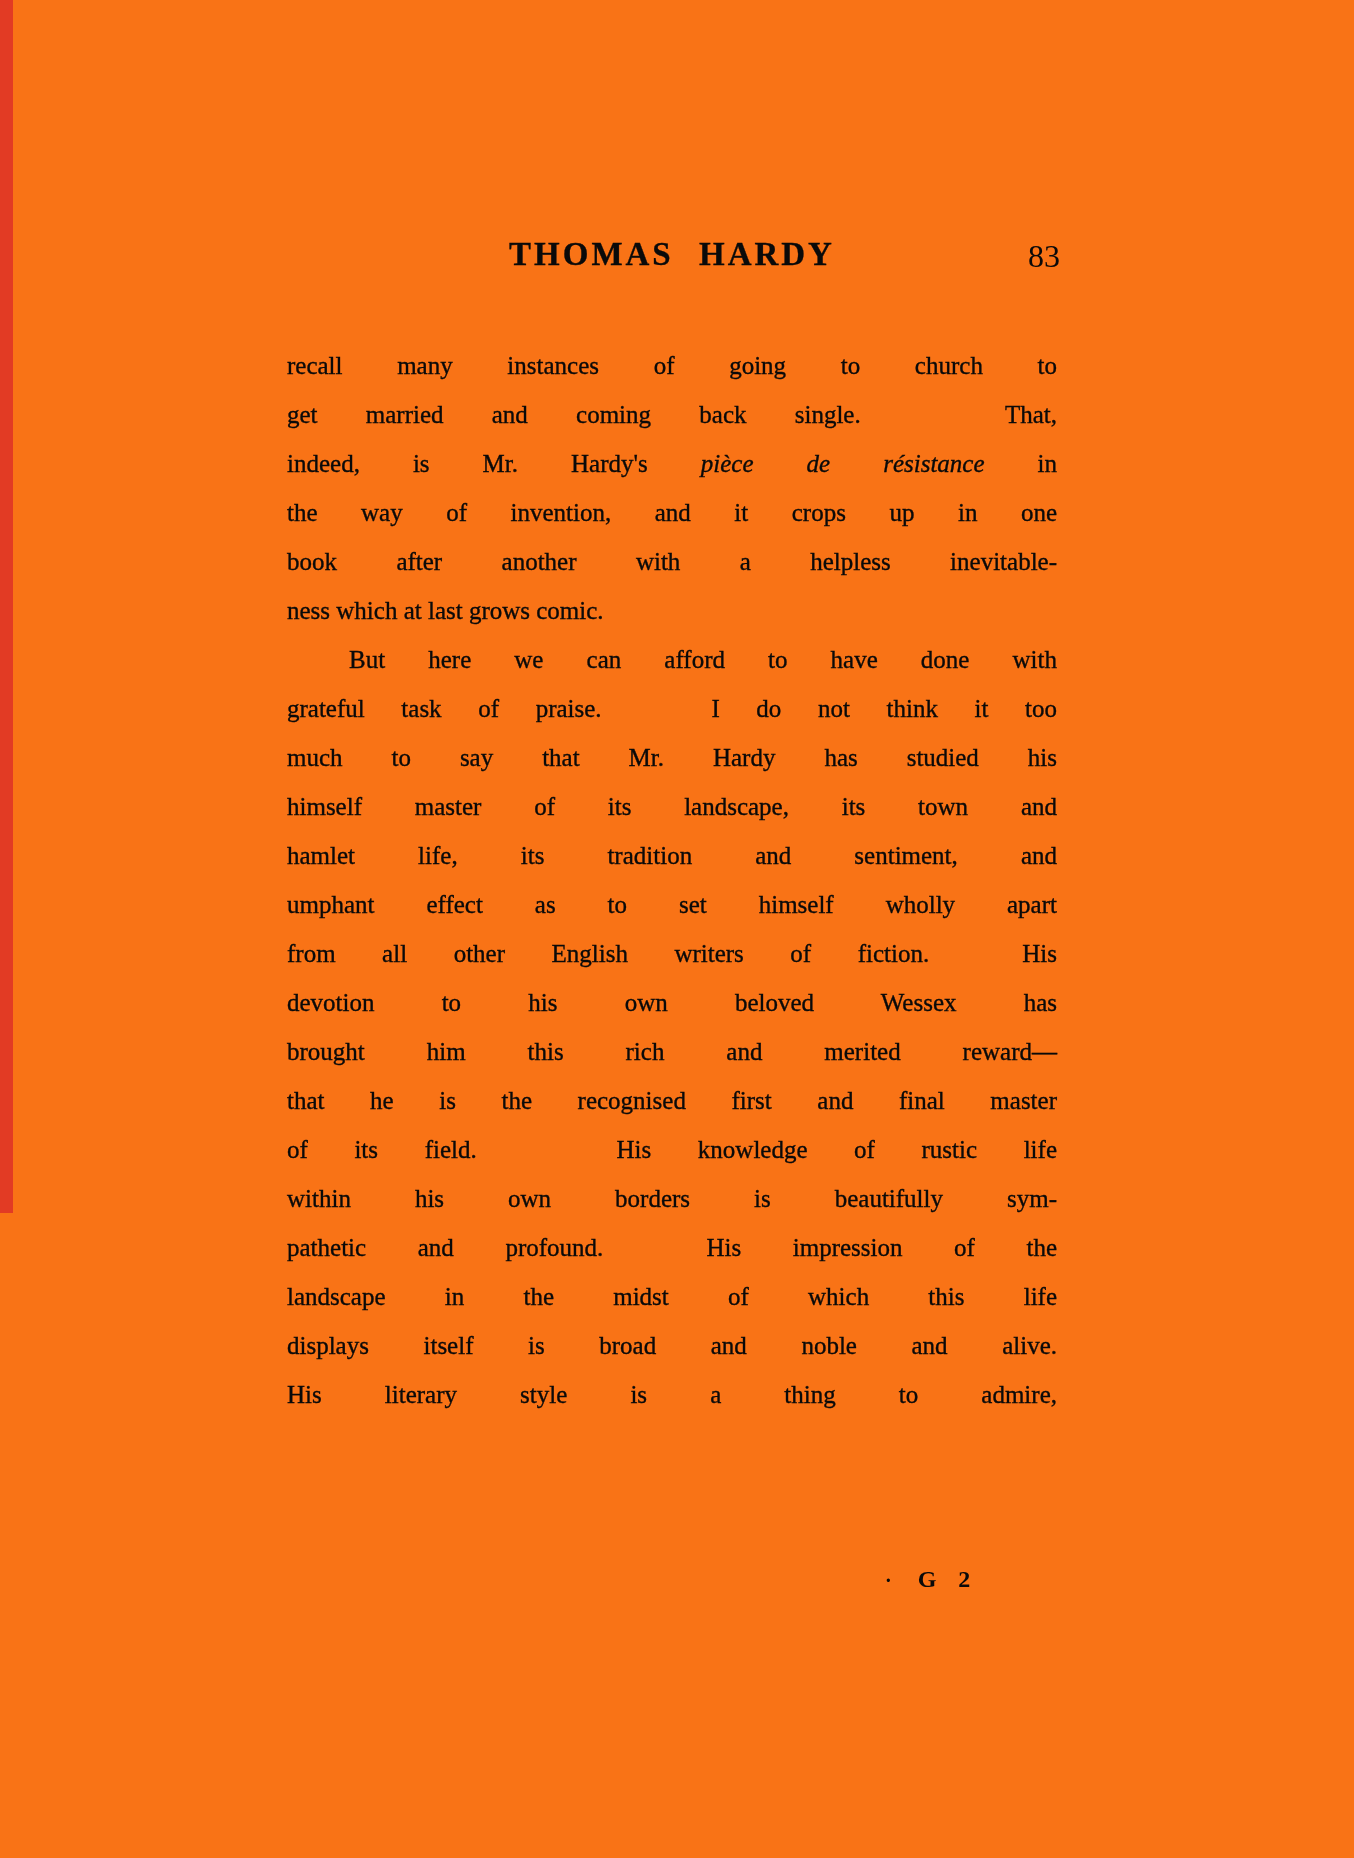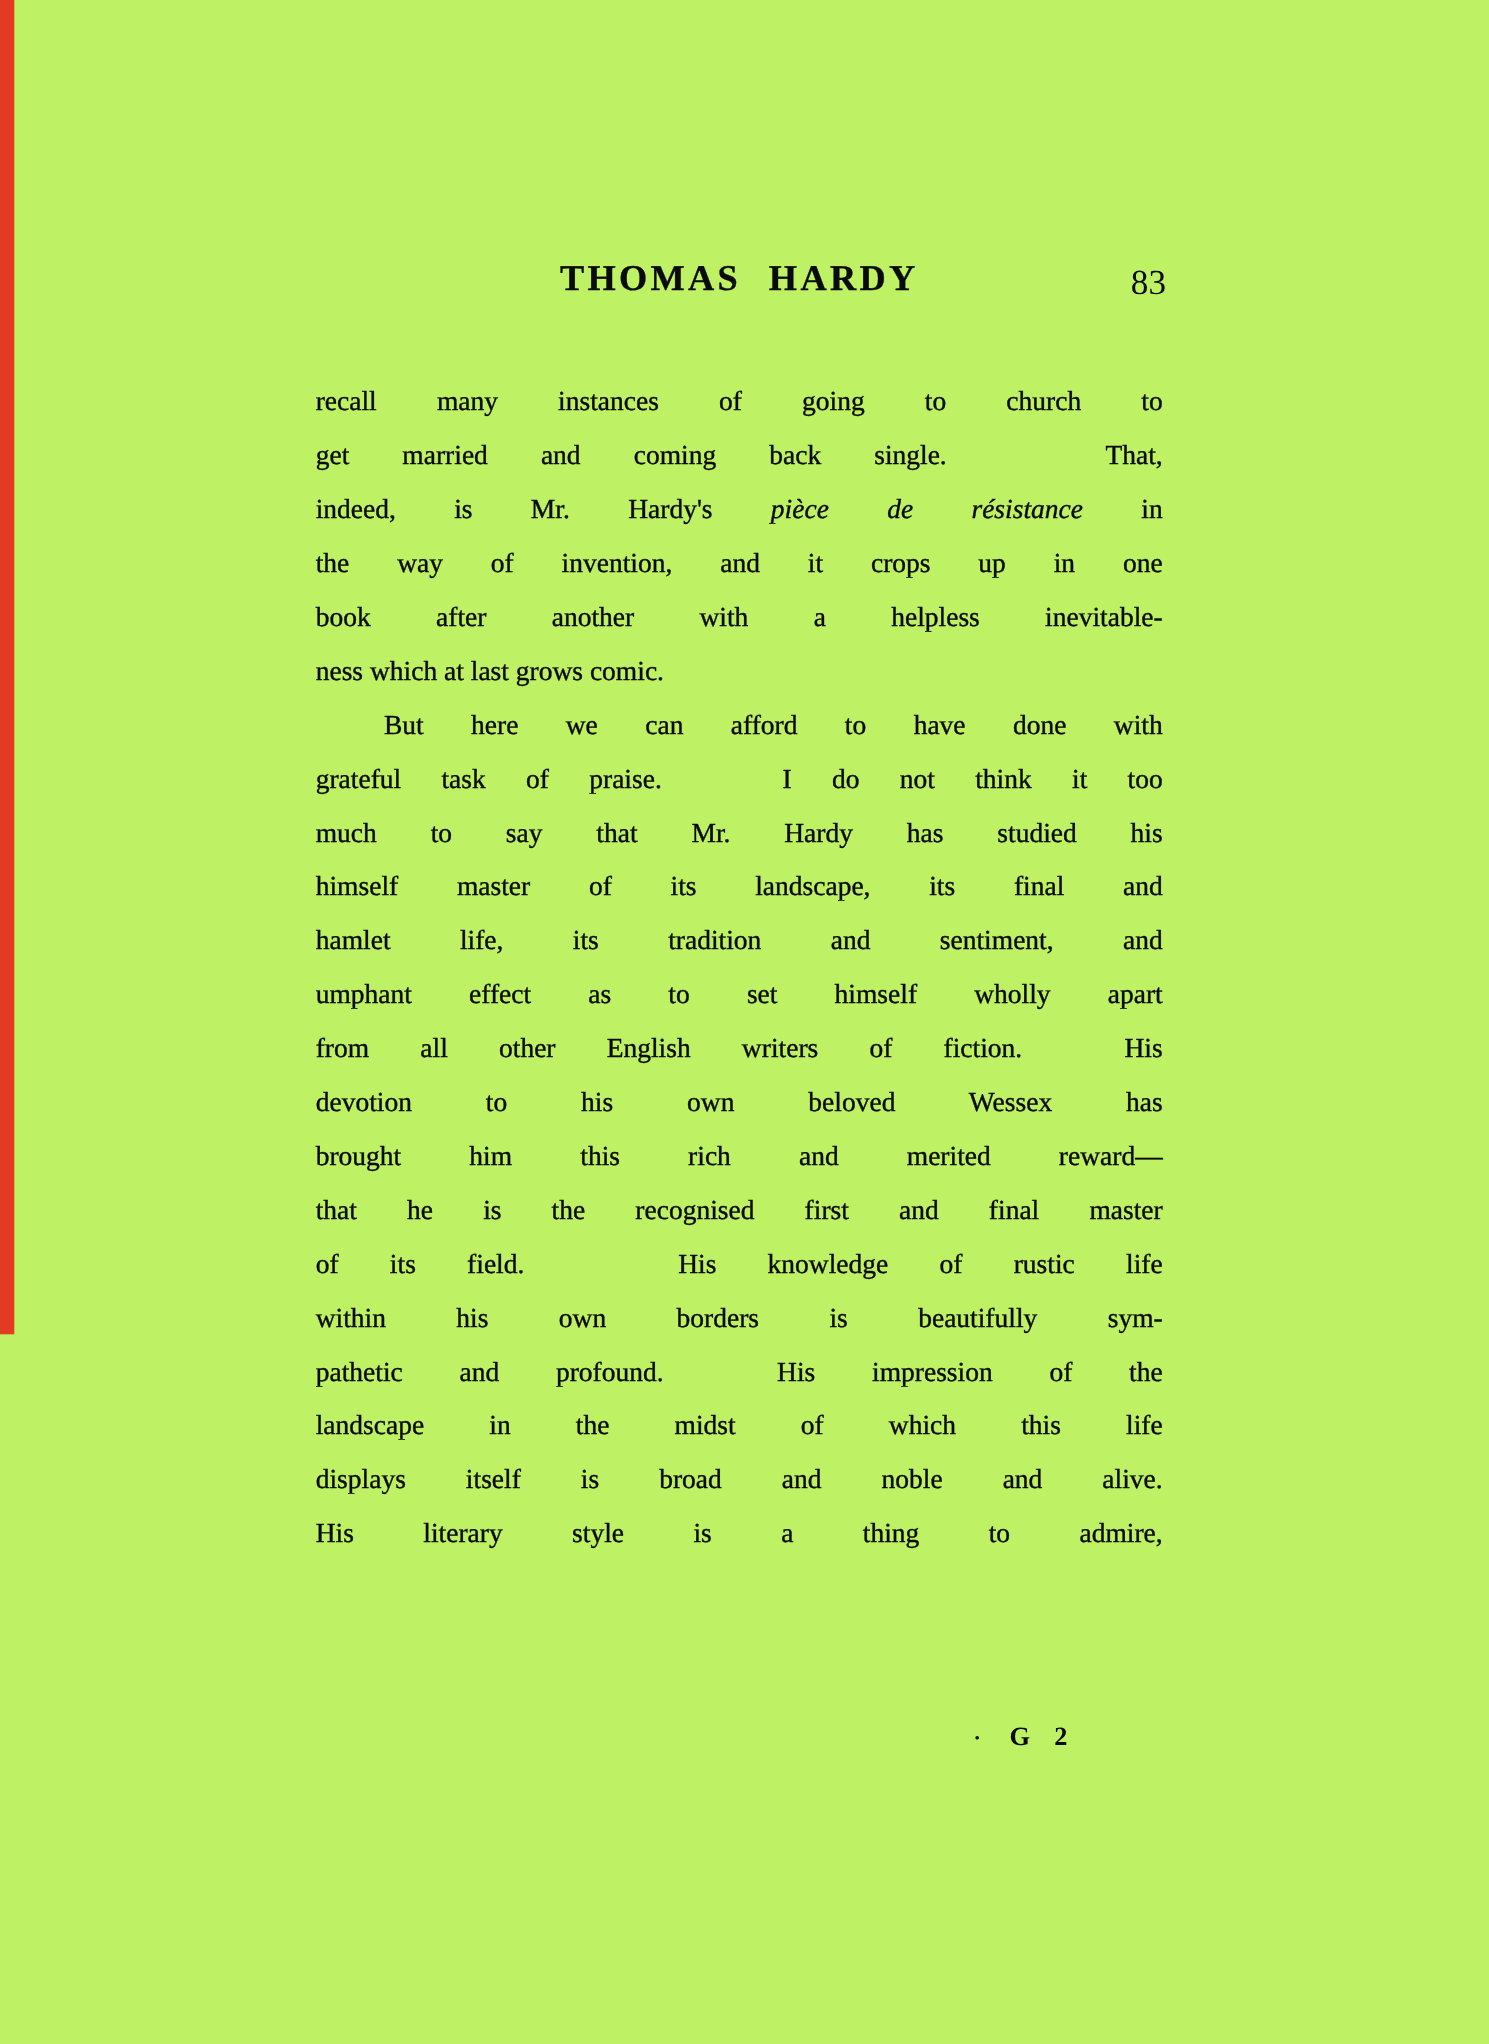--- a/index.html
+++ b/index.html
@@ -67,38 +67,38 @@
   .sig-dot {
     font-size: 20px;
     margin-right: 24px;
     line-height: 1;
   }
   .sig-mark { word-spacing: 12px; }
 </style>
 </head>
 <body>
 
-<div class="page" style="background: #bef264;">
+<div class="page" style="background: #f97316;">
   <div class="red-edge" style="background: rgb(226, 59, 36);"></div>
 
   <div class="running-head">THOMAS HARDY</div>
 
   <div class="page-num">83</div>
 
   <div class="text-block">
       <div class="line"><span>recall many instances of going to church to</span></div>
       <div class="line"><span>get married and coming back single.&nbsp;&nbsp; That,</span></div>
       <div class="line"><span>indeed, is Mr. Hardy's </span><span class="it">pièce de résistance</span><span> in</span></div>
       <div class="line"><span>the way of invention, and it crops up in one</span></div>
       <div class="line"><span>book after another with a helpless inevitable-</span></div>
       <div class="line ragged"><span>ness which at last grows comic.</span></div>
       <div class="line indent"><span>But here we can afford to have done with</span></div>
       <div class="line"><span>grateful task of praise.&nbsp;&nbsp; I do not think it too</span></div>
       <div class="line"><span>much to say that Mr. Hardy has studied his</span></div>
-      <div class="line"><span>himself master of its landscape, its final and</span></div>
+      <div class="line"><span>himself master of its landscape, its town and</span></div>
       <div class="line"><span>hamlet life, its tradition and sentiment, and</span></div>
       <div class="line"><span>umphant effect as to set himself wholly apart</span></div>
       <div class="line"><span>from all other English writers of fiction.&nbsp; His</span></div>
       <div class="line"><span>devotion to his own beloved Wessex has</span></div>
       <div class="line"><span>brought him this rich and merited reward—</span></div>
       <div class="line"><span>that he is the recognised first and final master</span></div>
       <div class="line"><span>of its field.&nbsp;&nbsp; His knowledge of rustic life</span></div>
       <div class="line"><span>within his own borders is beautifully sym-</span></div>
       <div class="line"><span>pathetic and profound.&nbsp; His impression of the</span></div>
       <div class="line"><span>landscape in the midst of which this life</span></div>

